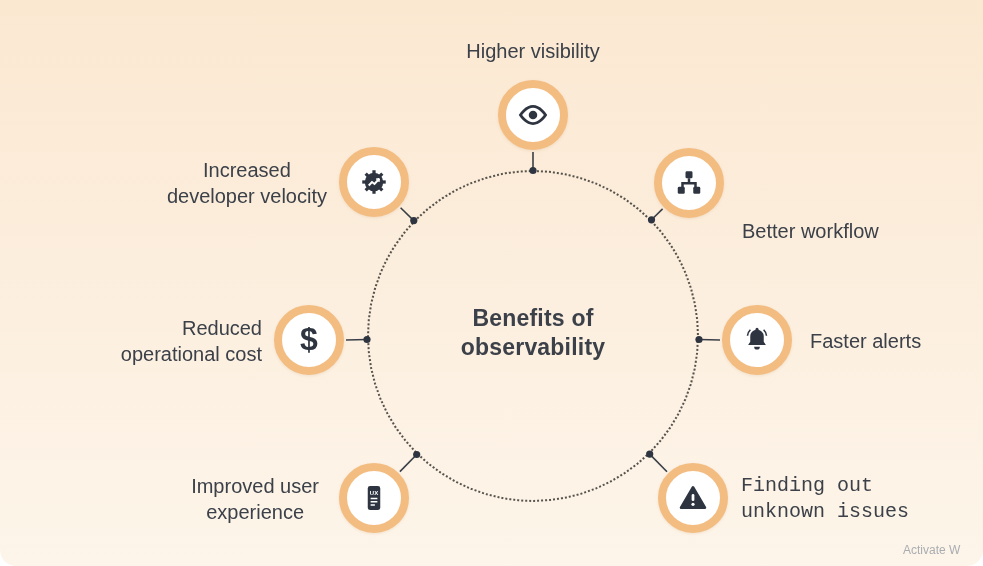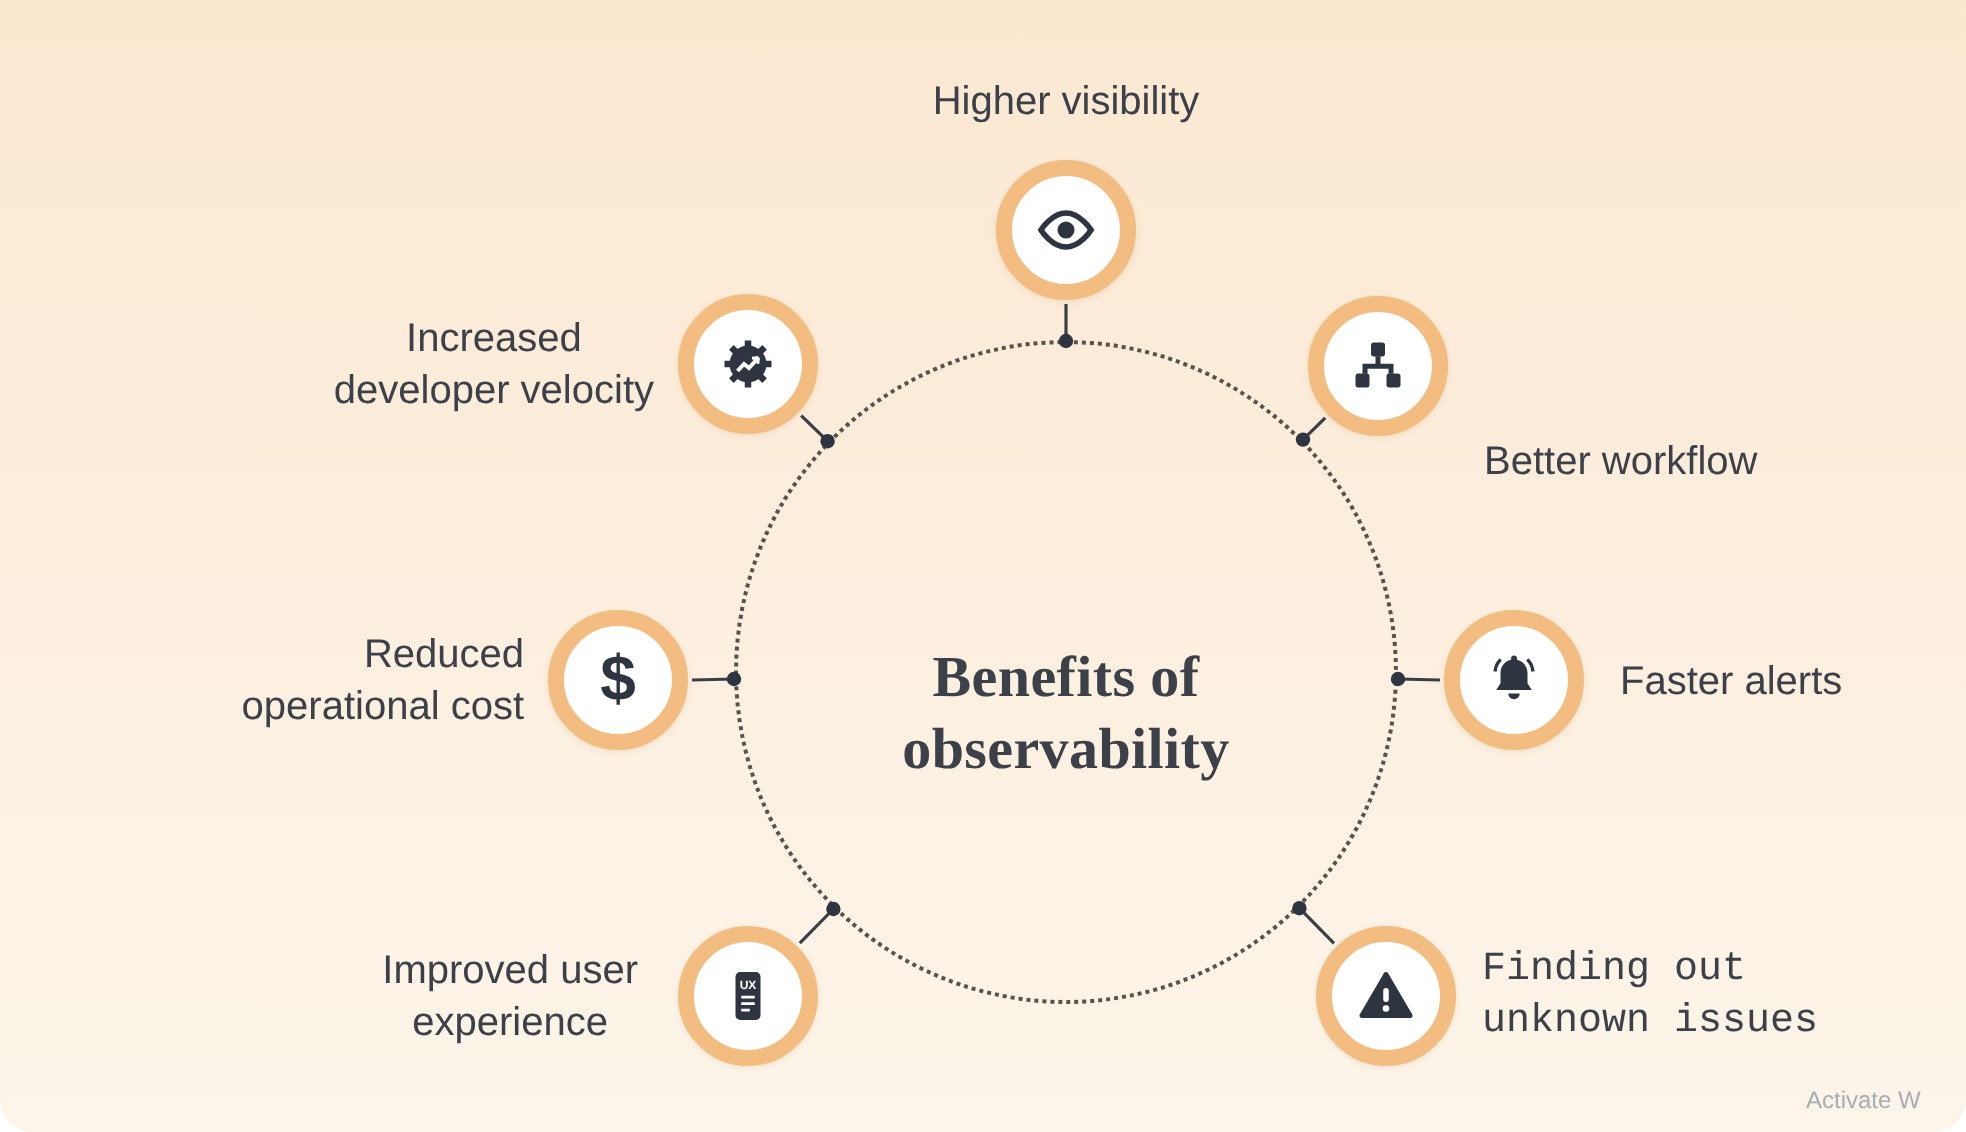--- a/index.html
+++ b/index.html
@@ -18,30 +18,29 @@
   .dotted-circle {
     position: absolute;
     left: 367px; top: 170px;
     width: 332px; height: 332px;
     border: 2px dotted #57534c;
     border-radius: 50%;
   }
 
   .center-title {
     position: absolute;
-    left: 533px; top: 357px;
+    left: 533px; top: 333px;
     transform: translate(-50%, -50%);
-    font-size: 29px;
+    font-size: 23px;
     font-weight: bold;
     color: #3b4049;
     text-align: center;
     white-space: pre-line;
     line-height: 1.25;
     letter-spacing: 0.2px;
-    font-family: Liberation Serif, serif;
   }
 
   .connectors {
     position: absolute;
     left: 0; top: 0;
     pointer-events: none;
   }
 
   .node {
     position: absolute;

